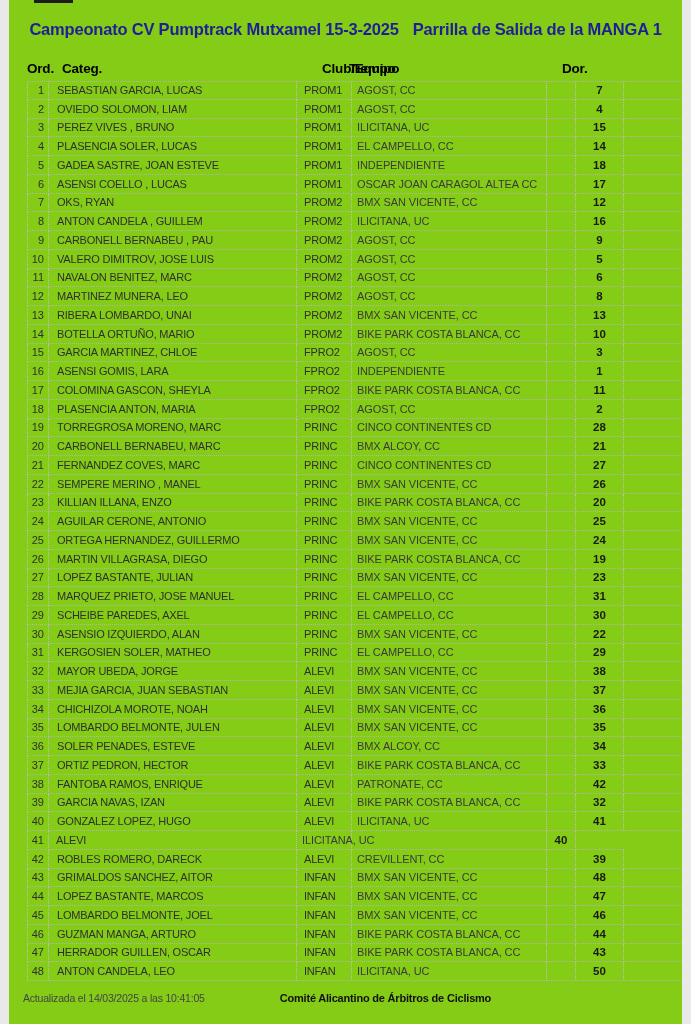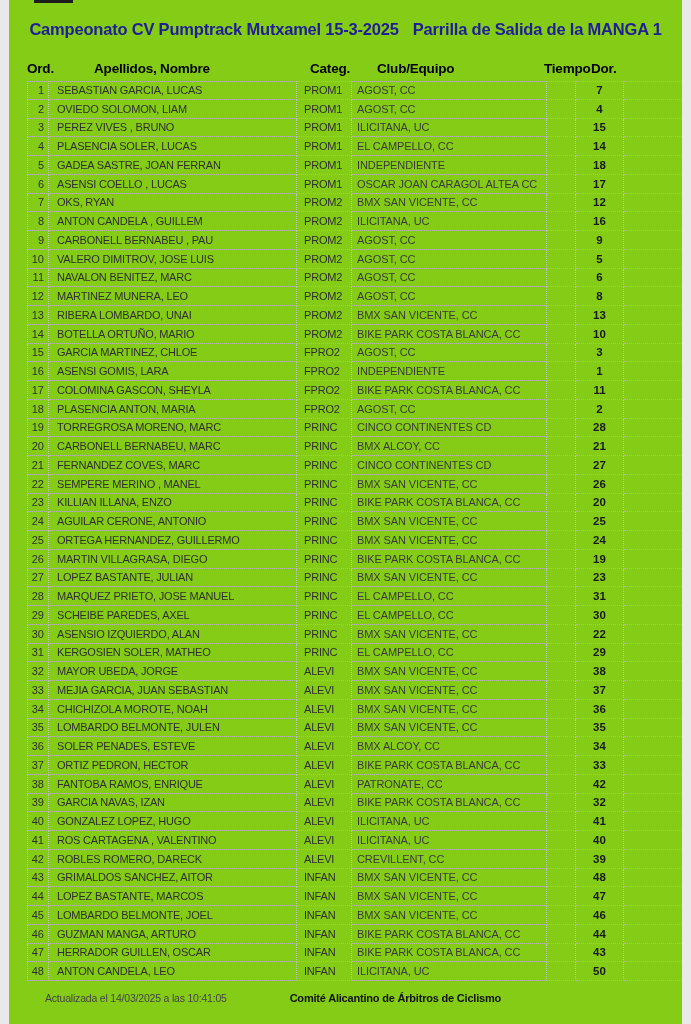--- a/index.html
+++ b/index.html
@@ -60,21 +60,21 @@
   .c-ord   { border-left: 1px dotted #c0c0c0; justify-content: flex-end; padding-right: 4px; font-size: 11px; color:#2f2f2f; }
   .c-name  { padding-left: 8px; font-size: 11px; letter-spacing:-0.2px; color:#2f2f2f; }
   .c-categ { padding-left: 7px;  font-size: 11px; letter-spacing:-0.2px; color:#2f2f2f; }
   .c-club  { padding-left: 5px;  font-size: 11px;  letter-spacing:-0.1px; color:#3a3a3a; }
   .c-tiempo{ }
   .c-dor   { justify-content: center; font-size: 11.5px; font-weight: bold; color:#1a1a1a; }
   .c-extra { border-right: none; }
 
   .footer {
     position: relative;
-    margin: 11px 0 0 36px;
+    margin: 11px 0 0 14px;
     height: 16px;
     font-size: 10.5px;
     text-decoration: underline;
   }
   .footer .updated {
     position: absolute; left: 0; top: 0;
     color: #444;
     letter-spacing: -0.2px;
   }
   .footer .committee {
@@ -91,21 +91,20 @@
 <div class="page">
 
   <div class="scan-artifact"></div>
 
   <div class="title" style="color: rgb(30, 30, 150);">
     <span>Campeonato CV Pumptrack Mutxamel 15-3-2025</span><span class="gap"></span><span>Parrilla de Salida de la MANGA 1</span>
   </div>
 
   <div class="thead">
     <div class="h h-ord">Ord.</div>
-    <div class="h h-name">Apellidos, Nombre</div>
     <div class="h h-categ">Categ.</div>
     <div class="h h-club">Club/Equipo</div>
     <div class="h h-tiempo">Tiempo</div>
     <div class="h h-dor">Dor.</div>
     <div class="h"></div>
   </div>
 
   <div class="tbody" id="rows-container">
     <div class="row">
       <div class="c c-ord">1</div>
@@ -142,21 +141,21 @@
       <div class="c c-name">PLASENCIA SOLER, LUCAS</div>
       <div class="c c-categ">PROM1</div>
       <div class="c c-club">EL CAMPELLO, CC</div>
       <div class="c c-tiempo"></div>
       <div class="c c-dor">14</div>
       <div class="c c-extra"></div>
     </div>
 
     <div class="row">
       <div class="c c-ord">5</div>
-      <div class="c c-name">GADEA SASTRE, JOAN FERRAN</div>
+      <div class="c c-name">GADEA SASTRE, JOAN ESTEVE</div>
       <div class="c c-categ">PROM1</div>
       <div class="c c-club">INDEPENDIENTE</div>
       <div class="c c-tiempo"></div>
       <div class="c c-dor">18</div>
       <div class="c c-extra"></div>
     </div>
 
     <div class="row">
       <div class="c c-ord">6</div>
       <div class="c c-name">ASENSI COELLO , LUCAS</div>
@@ -502,21 +501,20 @@
       <div class="c c-name">GONZALEZ LOPEZ, HUGO</div>
       <div class="c c-categ">ALEVI</div>
       <div class="c c-club">ILICITANA, UC</div>
       <div class="c c-tiempo"></div>
       <div class="c c-dor">41</div>
       <div class="c c-extra"></div>
     </div>
 
     <div class="row">
       <div class="c c-ord">41</div>
-      <div class="c c-name">ROS CARTAGENA , VALENTINO</div>
       <div class="c c-categ">ALEVI</div>
       <div class="c c-club">ILICITANA, UC</div>
       <div class="c c-tiempo"></div>
       <div class="c c-dor">40</div>
       <div class="c c-extra"></div>
     </div>
 
     <div class="row">
       <div class="c c-ord">42</div>
       <div class="c c-name">ROBLES ROMERO, DARECK</div>

